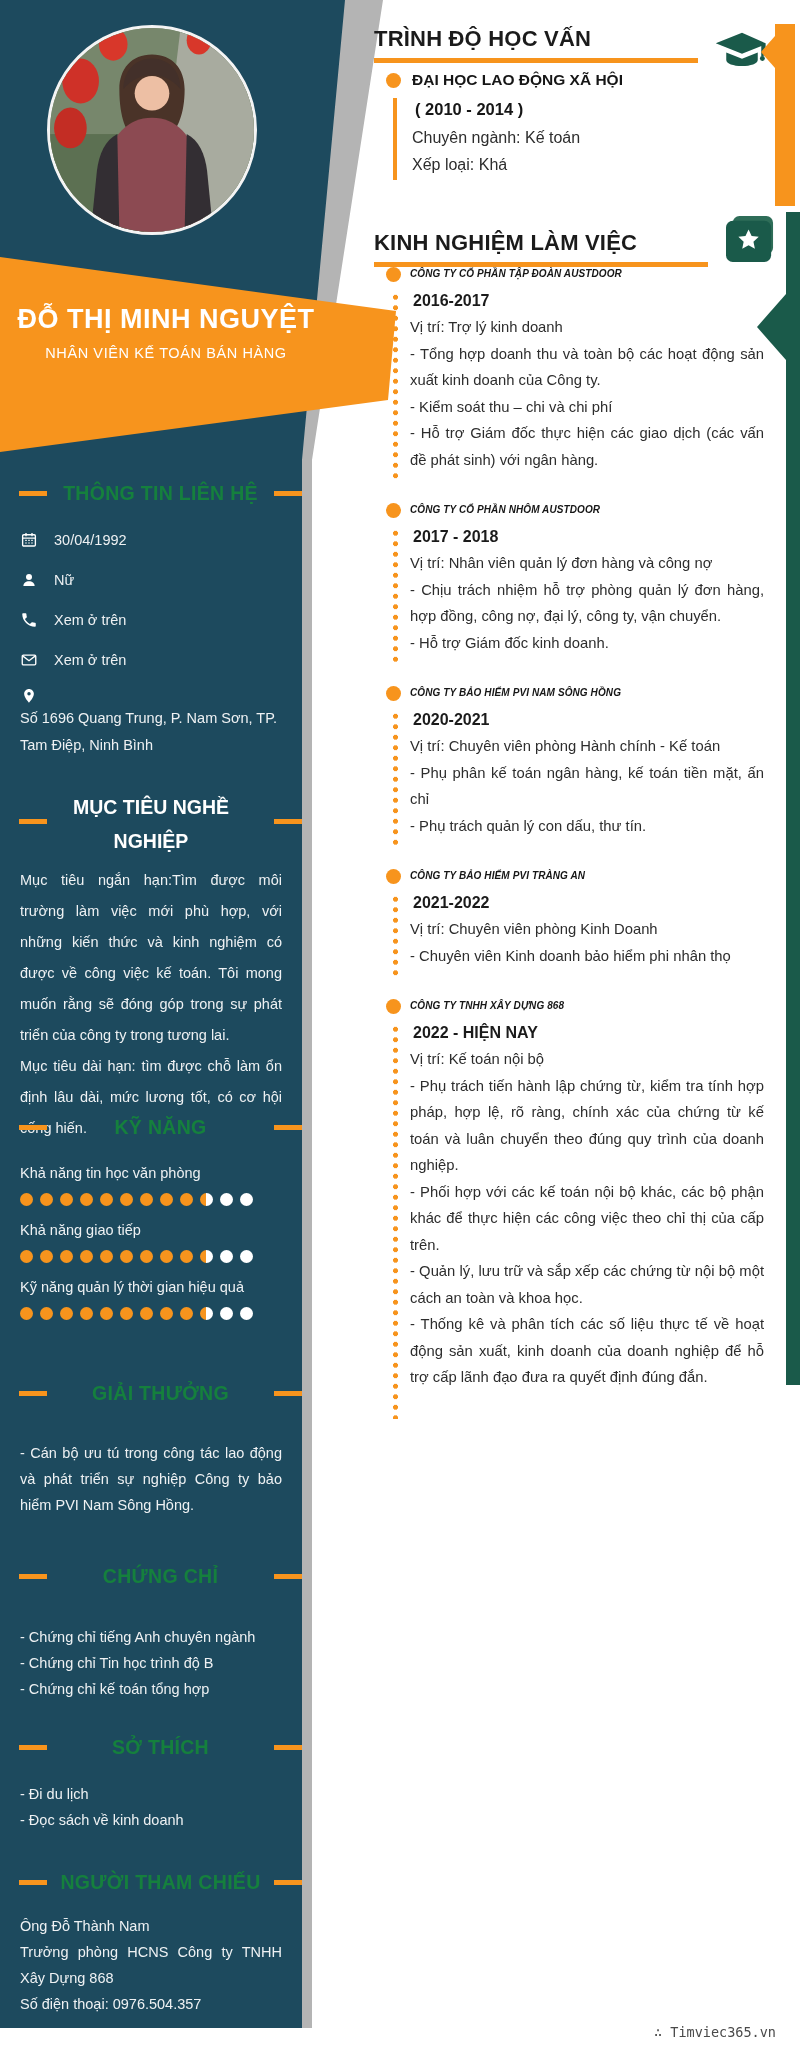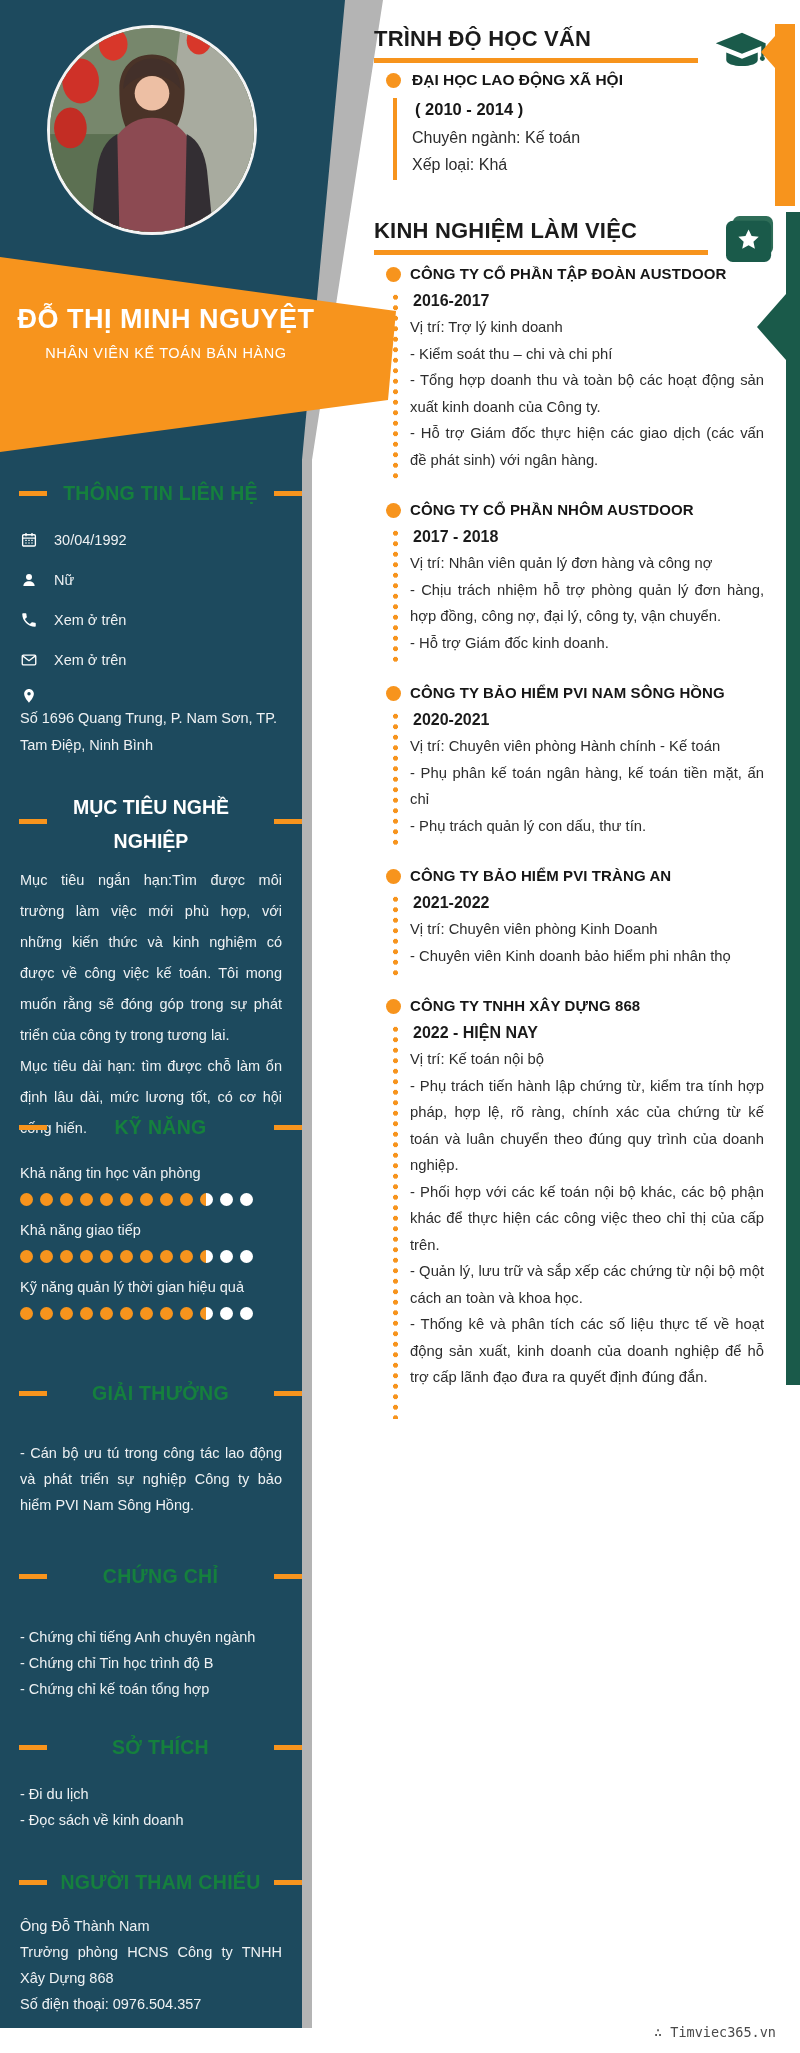--- a/index.html
+++ b/index.html
@@ -68,21 +68,21 @@
   .edu-entry{position:absolute;left:374px;top:66px;width:390px;}
   .edu-entry .content{margin-left:38px;}
   .ebullet{position:absolute;left:12px;top:7px;width:15px;height:15px;border-radius:50%;background:#f7941d;}
   .eline{position:absolute;left:18.5px;top:32px;width:4.5px;height:82px;background:#f7941d;}
   .school{font-size:15.5px;font-weight:bold;color:#161616;line-height:28px;}
   .period{font-size:16.5px;font-weight:bold;color:#161616;line-height:30px;padding-left:3px;}
   .edetail{font-size:16px;color:#2d2d2d;line-height:27px;}
 
   .jobs{position:absolute;left:374px;top:261px;width:390px;}
   .job{position:relative;padding-left:36px;margin-bottom:24px;font-size:14.8px;line-height:26.5px;color:#2d2d2d;}
-  .jtitle{font-size:15px;font-weight:bold;color:#161616;letter-spacing:.1px;}
+  .jtitle{font-size:10px;font-weight:bold;color:#161616;letter-spacing:.1px;font-style:italic;}
   .jdate{font-size:16px;font-weight:bold;color:#1b1b1b;padding-left:3px;}
   .jbul{text-align:justify;}
   .jbullet{position:absolute;left:12px;top:6px;width:15px;height:15px;border-radius:50%;background:#f7941d;}
   .jvline{position:absolute;left:19px;top:31px;bottom:-10px;width:5px;
     background-image:radial-gradient(circle 2.4px at 50% 50%, #f7941d 97%, rgba(0,0,0,0) 100%);
     background-size:5px 10.5px;background-repeat:repeat-y;}
   .job:last-of-type .jvline{bottom:-28px;}
 
   .cap-icon{position:absolute;left:714px;top:26px;width:56px;height:52px;}
   .folder-icon{position:absolute;left:726px;top:216px;width:48px;height:48px;}
@@ -306,21 +306,21 @@
     <span class="ebullet"></span>
     <span class="eline"></span>
     <div class="content">
       <div class="school">ĐẠI HỌC LAO ĐỘNG XÃ HỘI</div>
       <div class="period">( 2010 - 2014 )</div>
       <div class="edetail">Chuyên ngành: Kế toán</div>
       <div class="edetail">Xếp loại: Khá</div>
     </div>
   </div>
 
-  <div class="main-head" style="left:374px;top:218px;width:334px;">
+  <div class="main-head" style="left:374px;top:230px;width:334px;">
     <div class="ht">KINH NGHIỆM LÀM VIỆC</div>
     <div class="underline"></div>
   </div>
 
   <svg class="folder-icon" viewBox="0 0 50 50">
     <rect x="7" y="0" width="42" height="40" rx="7" fill="#2e6d58"></rect>
     <rect x="0" y="5" width="47" height="43" rx="7" fill="#1a5a4a"></rect>
     <path fill="#ffffff" d="M23.5 14l3.2 6.8 7.4.9-5.5 5.1 1.5 7.3-6.6-3.7-6.6 3.7 1.5-7.3-5.5-5.1 7.4-.9z"></path>
   </svg>
   <div class="teal-bar"></div>
@@ -328,23 +328,23 @@
 
   <div class="jobs">
 
       <div class="job">
         <span class="jbullet"></span>
         <span class="jvline"></span>
         <div class="jtitle">CÔNG TY CỔ PHẦN TẬP ĐOÀN AUSTDOOR</div>
         <div class="jdate">2016-2017</div>
         <div class="jpos">Vị trí: Trợ lý kinh doanh</div>
 
+          <div class="jbul">- Tổng hợp doanh thu và toàn bộ các hoạt động sản xuất kinh doanh của Công ty.</div>
+
           <div class="jbul">- Kiểm soát thu – chi và chi phí</div>
-
-          <div class="jbul">- Tổng hợp doanh thu và toàn bộ các hoạt động sản xuất kinh doanh của Công ty.</div>
 
           <div class="jbul">- Hỗ trợ Giám đốc thực hiện các giao dịch (các vấn đề phát sinh) với ngân hàng.</div>
 
       </div>
 
       <div class="job">
         <span class="jbullet"></span>
         <span class="jvline"></span>
         <div class="jtitle">CÔNG TY CỔ PHẦN NHÔM AUSTDOOR</div>
         <div class="jdate">2017 - 2018</div>

